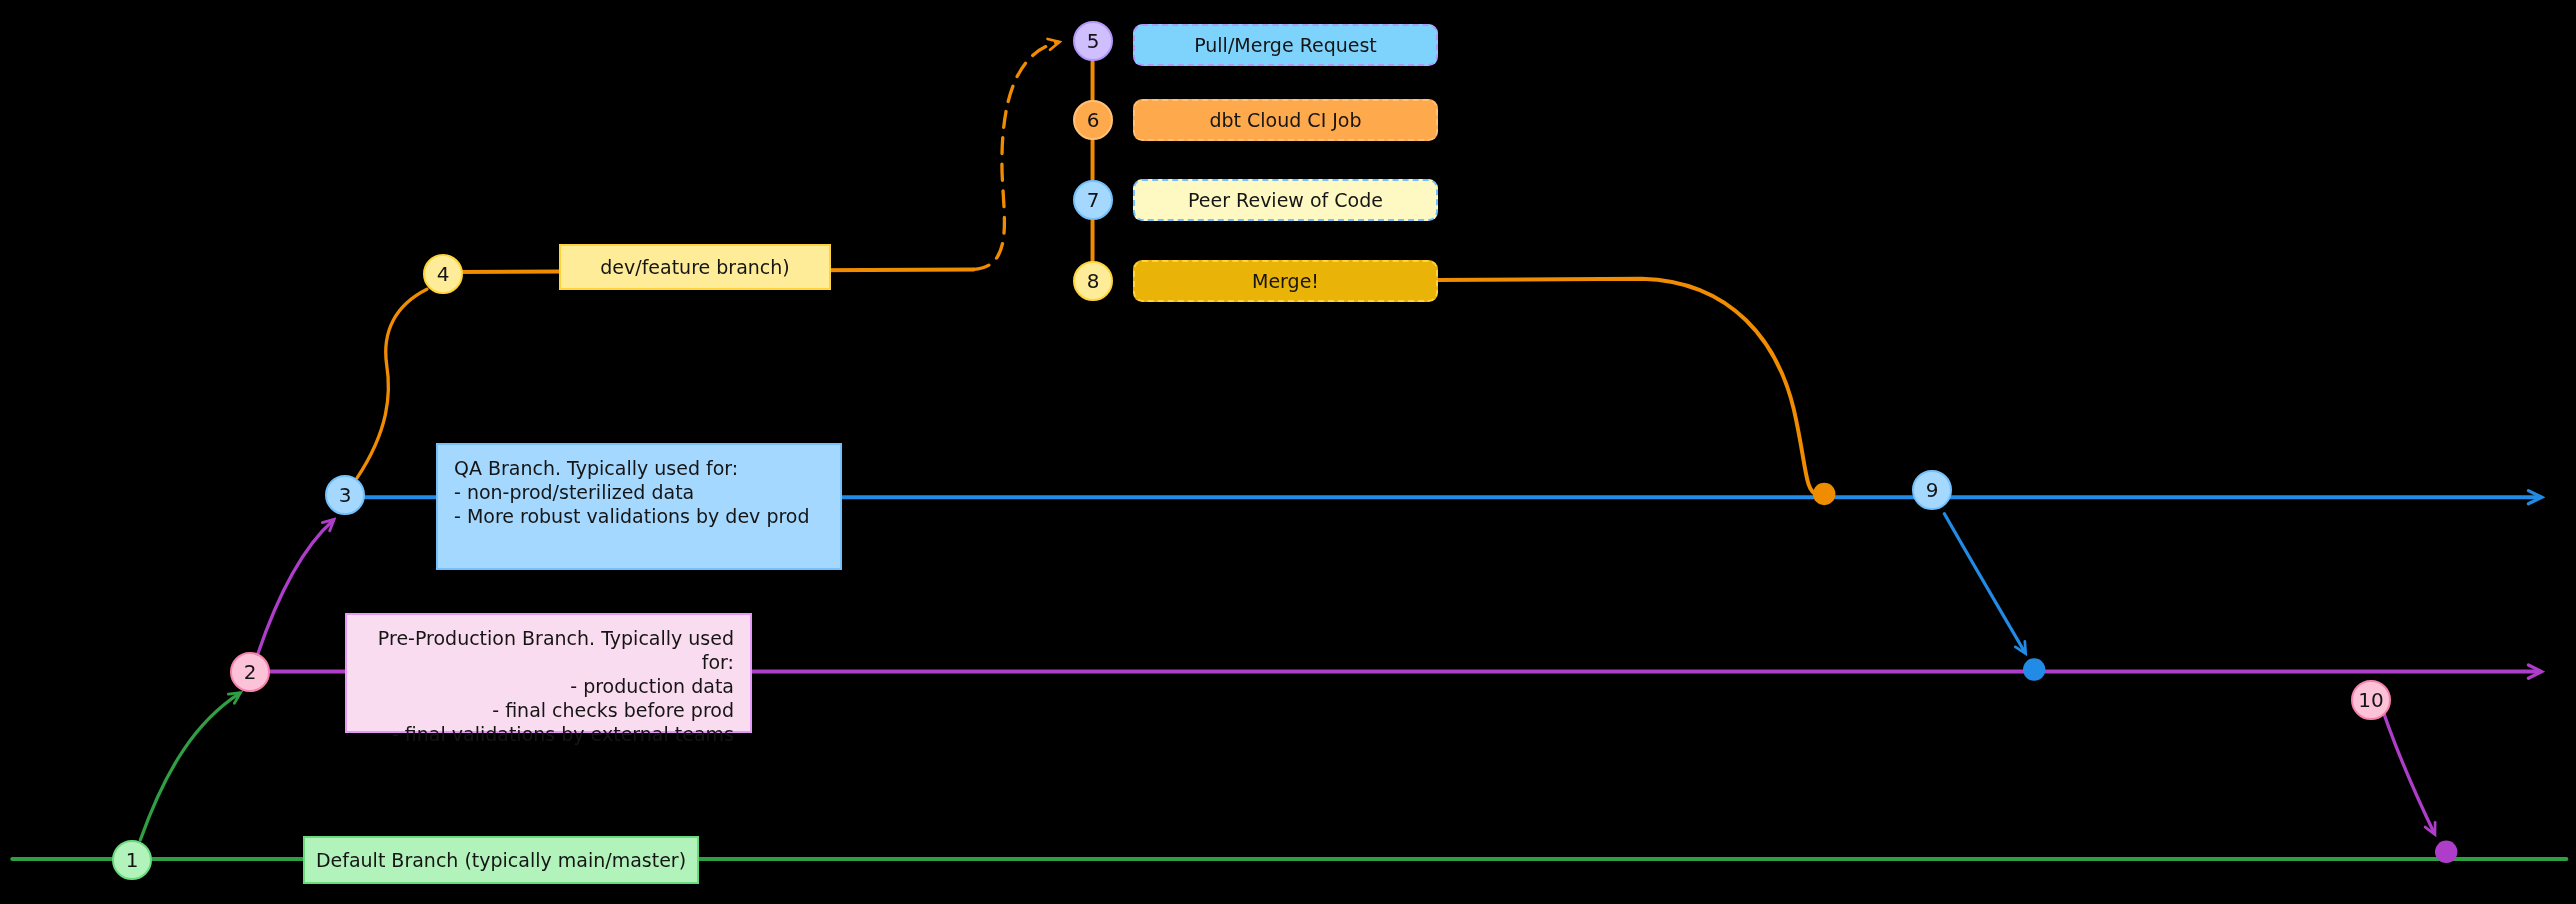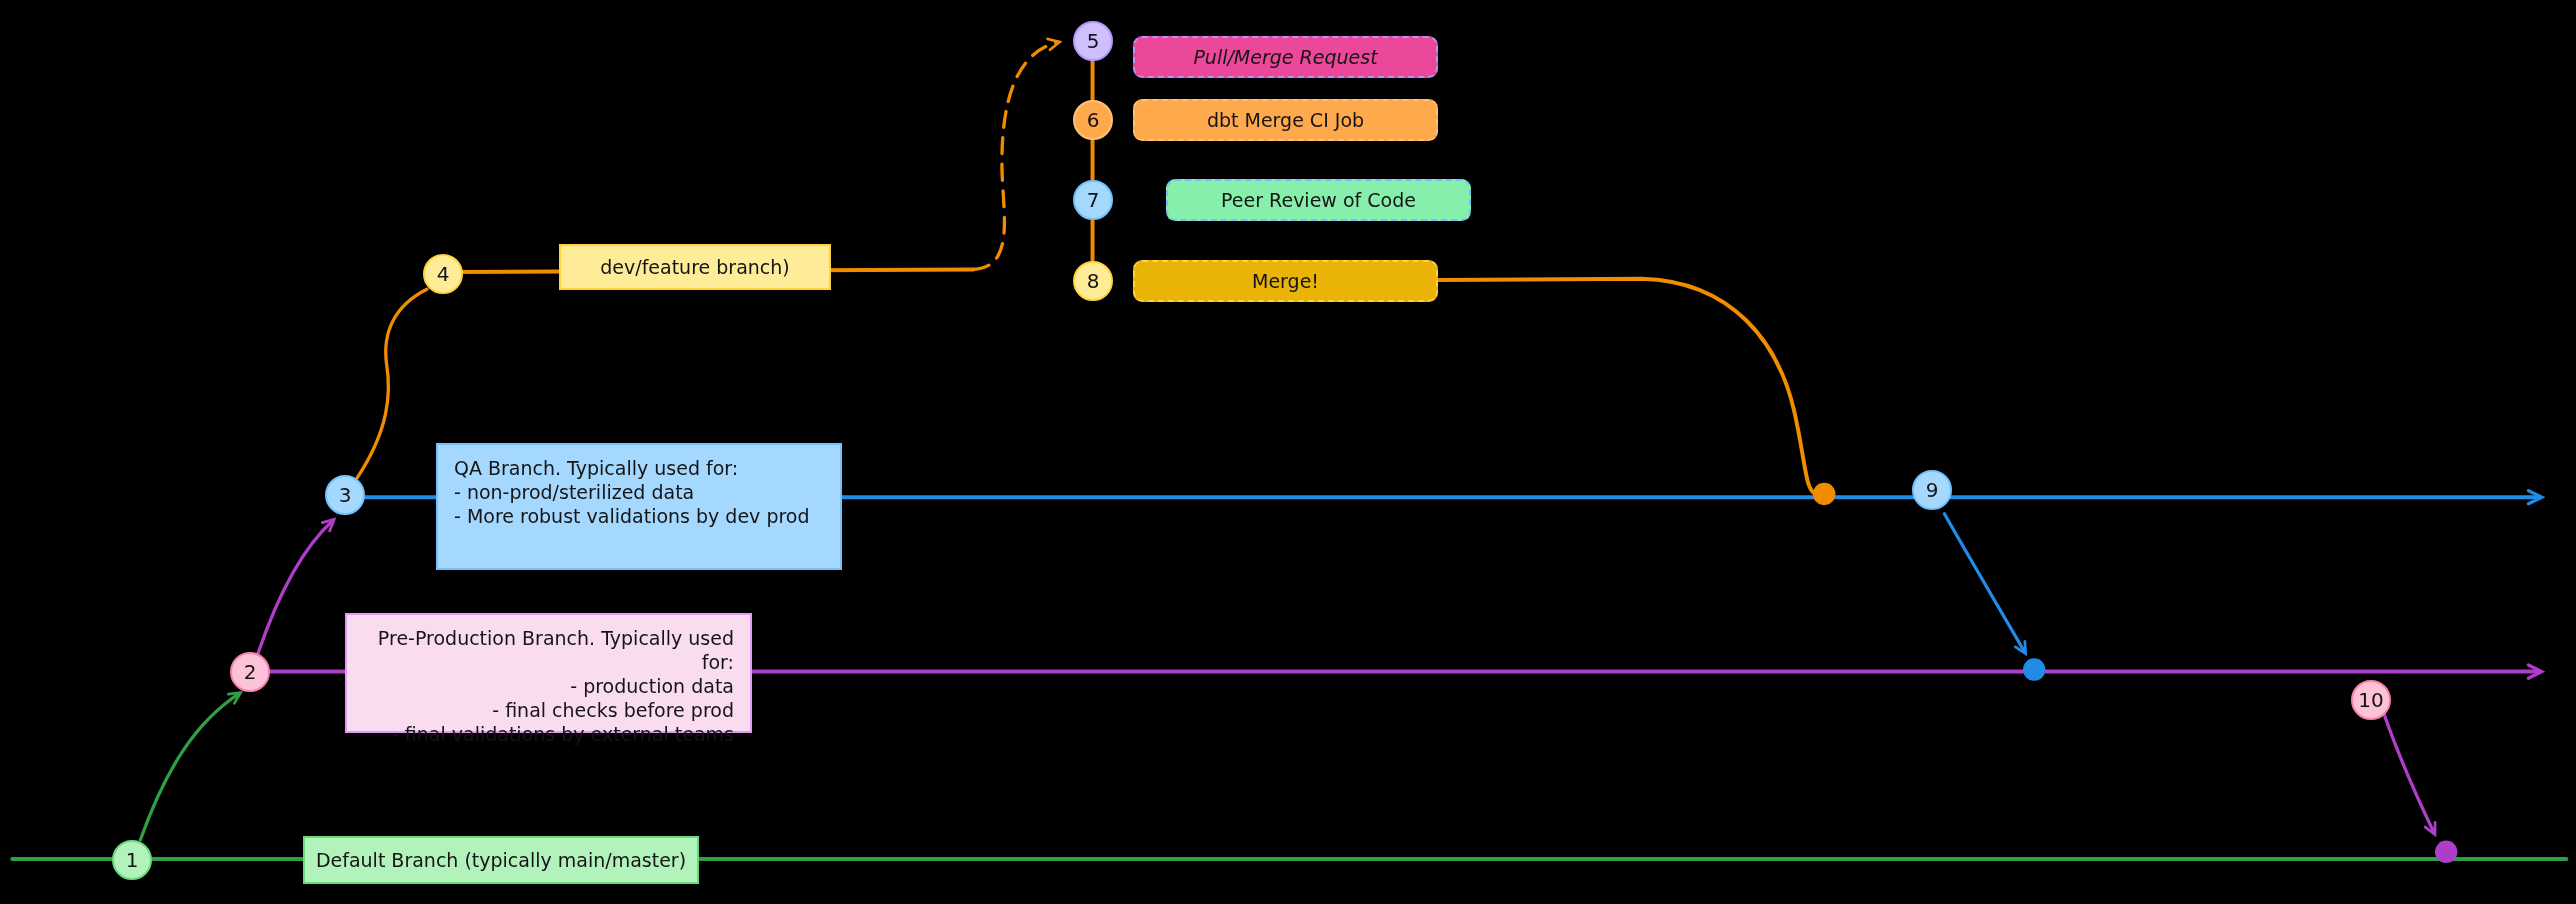--- a/index.html
+++ b/index.html
@@ -52,23 +52,23 @@
 
   .step {
     position: absolute;
     left: 1133px; width: 305px; height: 42px;
     border: 2.6px dashed;
     border-radius: 9.2px;
     display: flex; align-items: center; justify-content: center;
     font-size: 19px;
     z-index: 2;
   }
-  .step-pr     { top: 36px;  background: #ec4899; border-color: #b197fc; font-style: italic; }
+  .step-pr     { top: 24px;  background: #7dd3fc; border-color: #b197fc; }
   .step-ci     { top: 99px; background: #ffa94d; border-color: #ffc078; }
-  .step-review { top: 179px; background: #86efac; border-color: #74c0fc; margin-left: 33px; }
+  .step-review { top: 179px; background: #fef9c3; border-color: #74c0fc; }
   .step-merge  { top: 260px; background: #eab308; border-color: #ffd43b; }
 </style>
 </head>
 <body>
 
 <div class="canvas">
 
   <svg class="lines" width="2576" height="904" viewBox="0 0 3900 1369">
     <defs>
       <marker id="arrow-green" viewBox="0 0 12 12" refX="9" refY="6" markerWidth="5" markerHeight="5" orient="auto">
@@ -136,21 +136,21 @@
   </div>
 
   <div class="box box-feature center">
     <span>dev/feature branch)</span>
   </div>
 
   <div class="step step-pr">
     <span>Pull/Merge Request</span>
   </div>
   <div class="step step-ci">
-    <span>dbt Merge CI Job</span>
+    <span>dbt Cloud CI Job</span>
   </div>
   <div class="step step-review">
     <span>Peer Review of Code</span>
   </div>
   <div class="step step-merge">
     <span>Merge!</span>
   </div>
 
 </div>
 

